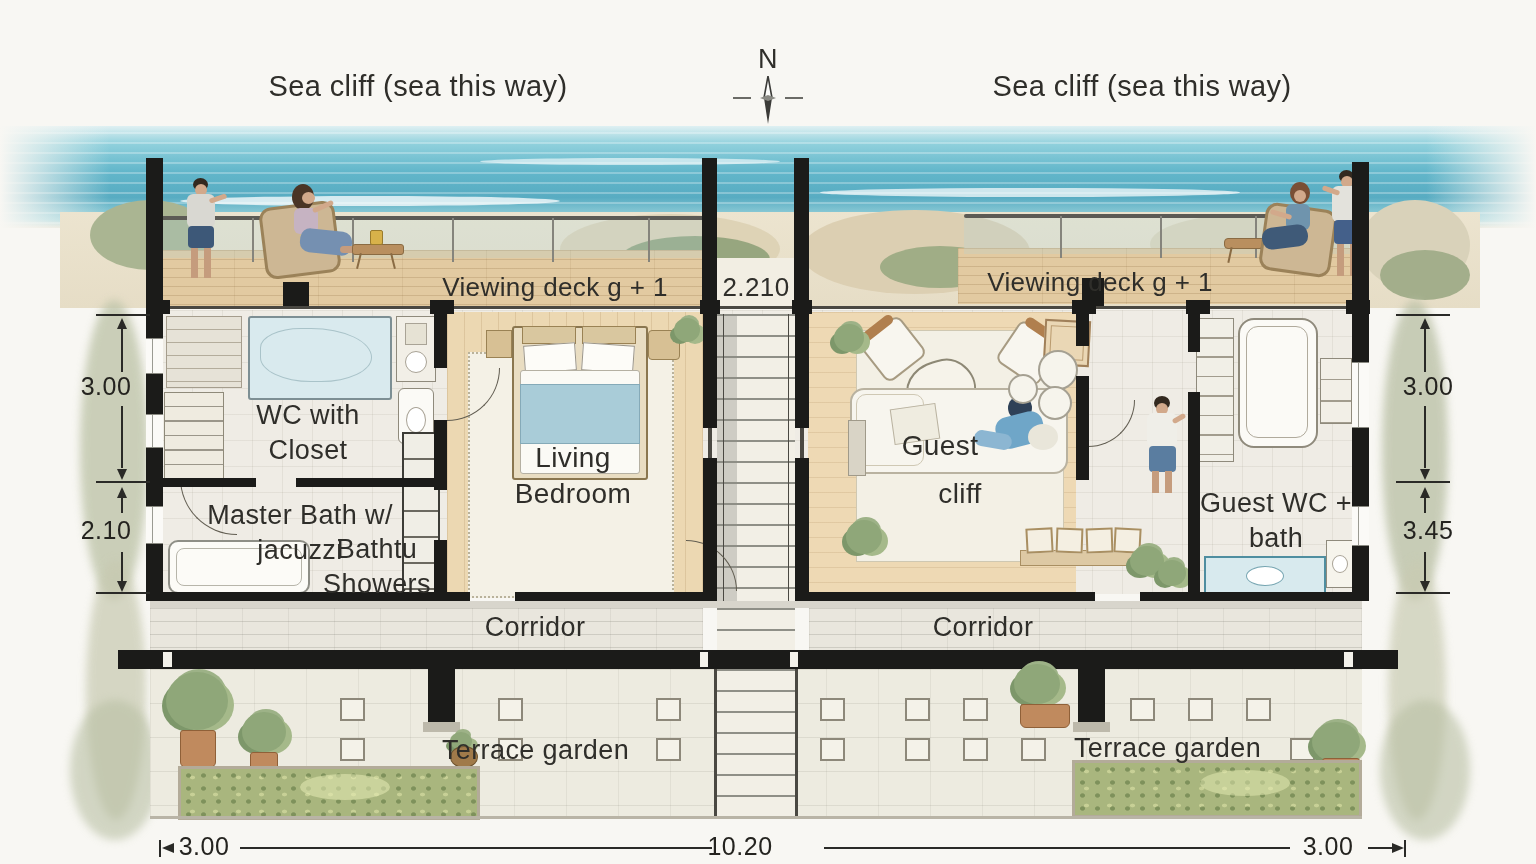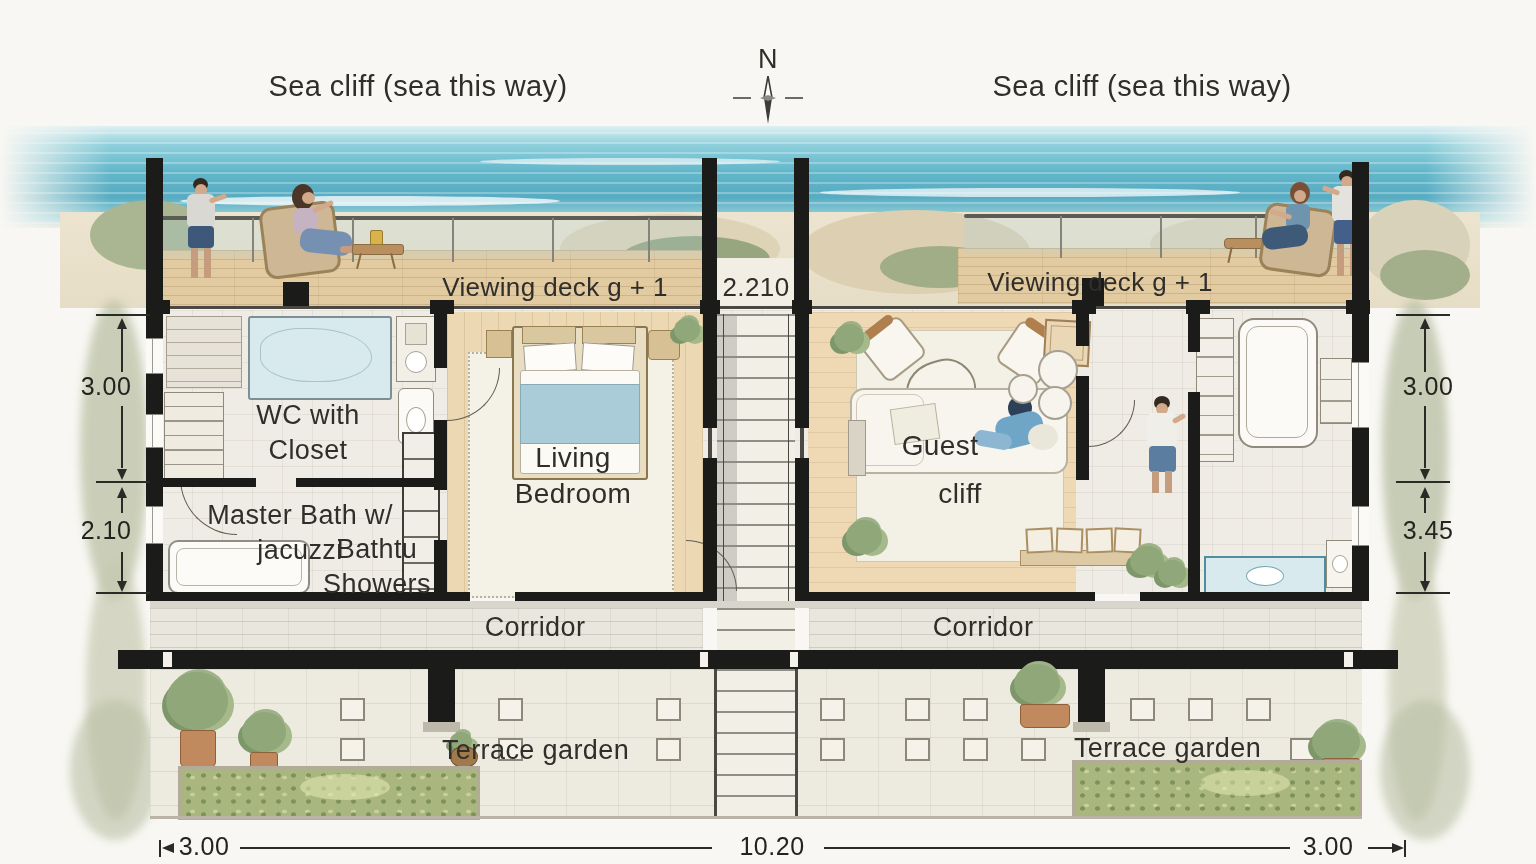--- a/index.html
+++ b/index.html
@@ -440,26 +440,27 @@
   <div class="lbl" style="left:380px;top:271px;width:350px">Viewing deck g + 1</div>
   <div class="lbl" style="left:935px;top:266px;width:330px">Viewing deck g + 1</div>
   <div class="lbl" style="left:714px;top:271px;width:84px">2.210</div>
 
   <div class="lbl" style="left:218px;top:398px;width:180px;font-size:27px">WC with Closet</div>
   <div class="lbl" style="left:180px;top:498px;width:240px;font-size:27px">Master Bath w/ jacuzzi</div>
   <div class="lbl" style="left:312px;top:532px;width:130px;font-size:27px">Bathtu Showers</div>
   <div class="lbl" style="left:478px;top:440px;width:190px;font-size:28px">Living Bedroom</div>
   <div class="lbl" style="left:880px;top:428px;width:120px;font-size:28px">Guest</div>
   <div class="lbl" style="left:900px;top:476px;width:120px;font-size:28px">cliff</div>
+  <div class="lbl" style="left:1196px;top:486px;width:160px;font-size:27px">Guest WC + bath</div>
   <div class="lbl" style="left:430px;top:610px;width:210px;font-size:27px">Corridor</div>
   <div class="lbl" style="left:878px;top:610px;width:210px;font-size:27px">Corridor</div>
   <div class="lbl" style="left:428px;top:733px;width:215px;font-size:27px">Terrace garden</div>
   <div class="lbl" style="left:1060px;top:731px;width:215px;font-size:27px">Terrace garden</div>
 
   <div class="dim" style="left:66px;top:372px;width:80px">3.00</div>
   <div class="dim" style="left:66px;top:516px;width:80px">2.10</div>
   <div class="dim" style="left:1388px;top:372px;width:80px">3.00</div>
   <div class="dim" style="left:1388px;top:516px;width:80px">3.45</div>
   <div class="dim" style="left:168px;top:832px;width:72px">3.00</div>
-  <div class="dim" style="left:716px;top:832px;width:112px">10.20</div>
+  <div class="dim" style="left:684px;top:832px;width:112px">10.20</div>
   <div class="dim" style="left:1292px;top:832px;width:72px">3.00</div>
 
 </div>
 
 </body></html>

